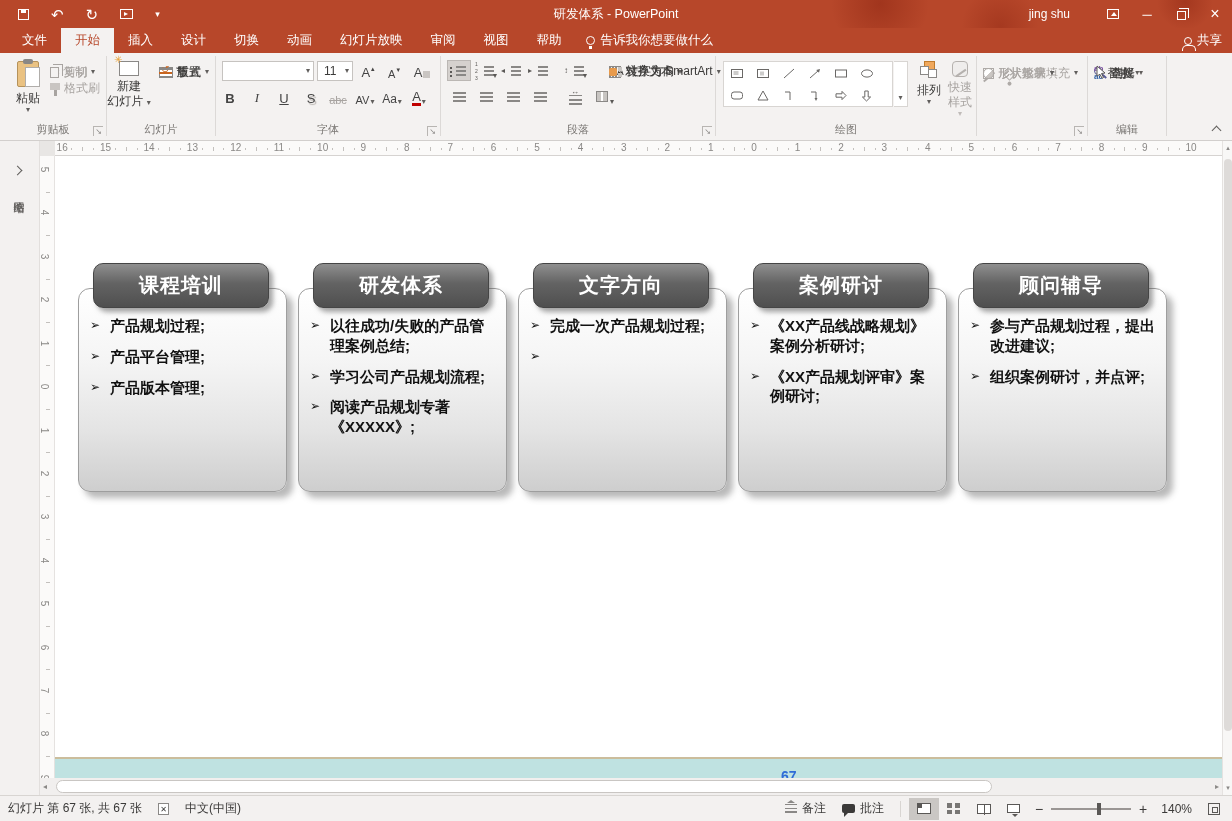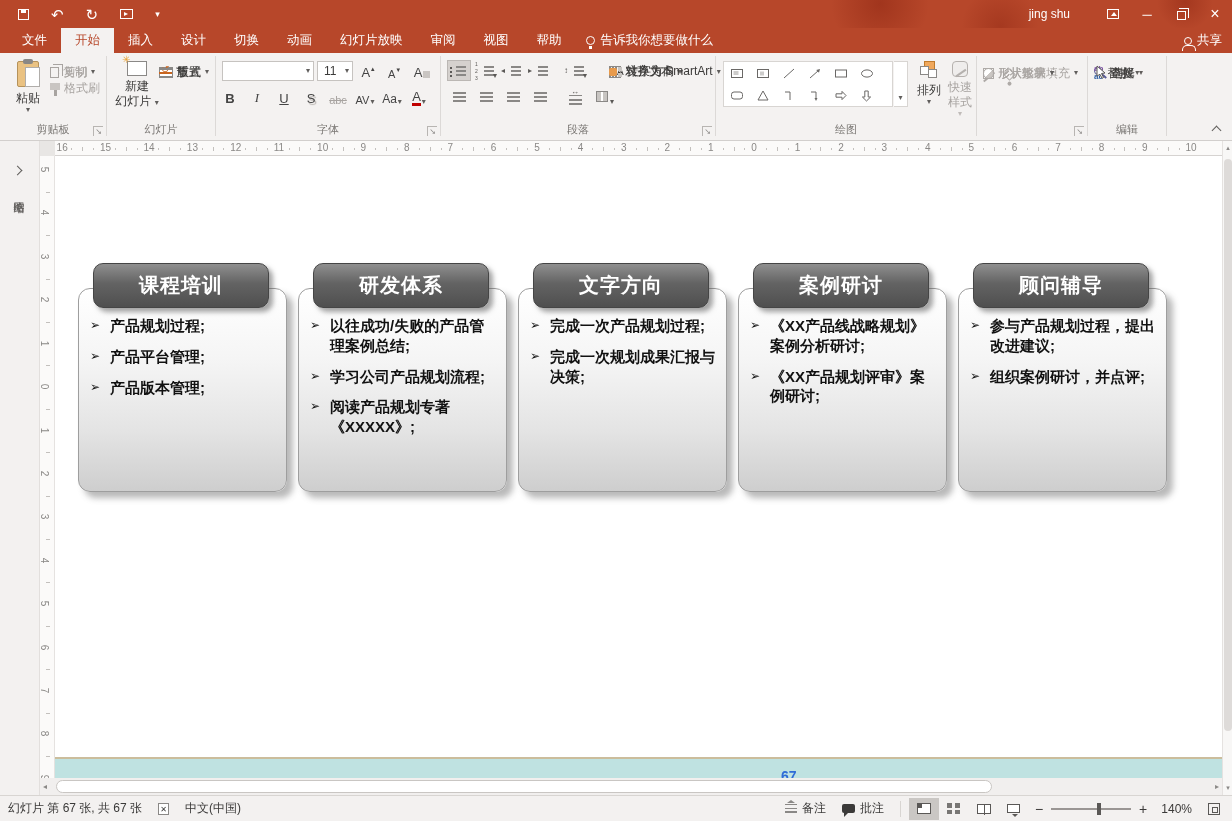--- a/index.html
+++ b/index.html
@@ -215,20 +215,21 @@
 <div id="app">
 
   <div id="titlebar">
     <div class="qat">
       <span class="i-save"></span>
       <span class="g">↶</span>
       <span class="g">↻</span>
       <span class="i-show"></span>
       <span class="g" style="font-size:9px">▾</span>
     </div>
+    <div id="title-text">研发体系 - PowerPoint</div>
     <div class="tb-right">
       <span id="user-name">jing shu</span>
       <span class="winbtn">
           <span class="i-ribopt"></span>
         </span>
       <span class="winbtn">─</span>
       <span class="winbtn">
           <span class="i-restore"></span>
         </span>
       <span class="winbtn" style="font-size:16px">×</span>
@@ -278,21 +279,21 @@
             <span class="i-painter"></span>
             <span>格式刷</span>
           </div>
         </div>
       <div class="glabel">剪贴板</div>
       <span class="launcher">↘</span>
     </div>
     <div class="gdiv" style="left:106px"></div>
 
     <div class="rgroup" style="left:107px;width:108px">
-      <div class="bigbtn" style="left:8px;top:8px;width:44px">
+      <div class="bigbtn" style="left:0;top:8px;width:44px">
         <span class="i-newslide"></span>
         <span style="margin-top:3px">新建</span>
         <span><span>幻灯片</span> <span class="dd">▾</span></span>
       </div>
       <div id="slides-col" style="position:absolute;left:52px;top:8px">
           <div class="smallrow" style="height: 22px;">
             <span class="i-layout"></span>
             <span>版式</span>
             <span class="dd">▾</span>
           </div>
@@ -746,21 +747,20 @@
         <div class="card" style="left: 463px; top: 107px;">
           <div class="card-body"></div>
           <div class="card-header">文字方向</div>
           <div class="card-bullets" style="z-index: 3;">
             <div class="bullet">
               <span class="mk">➢</span>
               <span class="tx">完成一次产品规划过程;</span>
             </div>
             <div class="bullet">
               <span class="mk">➢</span>
-              <span class="tx">完成一次规划成果汇报与决策;</span>
             </div>
           </div>
         </div>
         <div class="card" style="left: 683px; top: 107px;">
           <div class="card-body"></div>
           <div class="card-header">案例研讨</div>
           <div class="card-bullets" style="z-index: 3;">
             <div class="bullet">
               <span class="mk">➢</span>
               <span class="tx">《XX产品线战略规划》案例分析研讨;</span>

